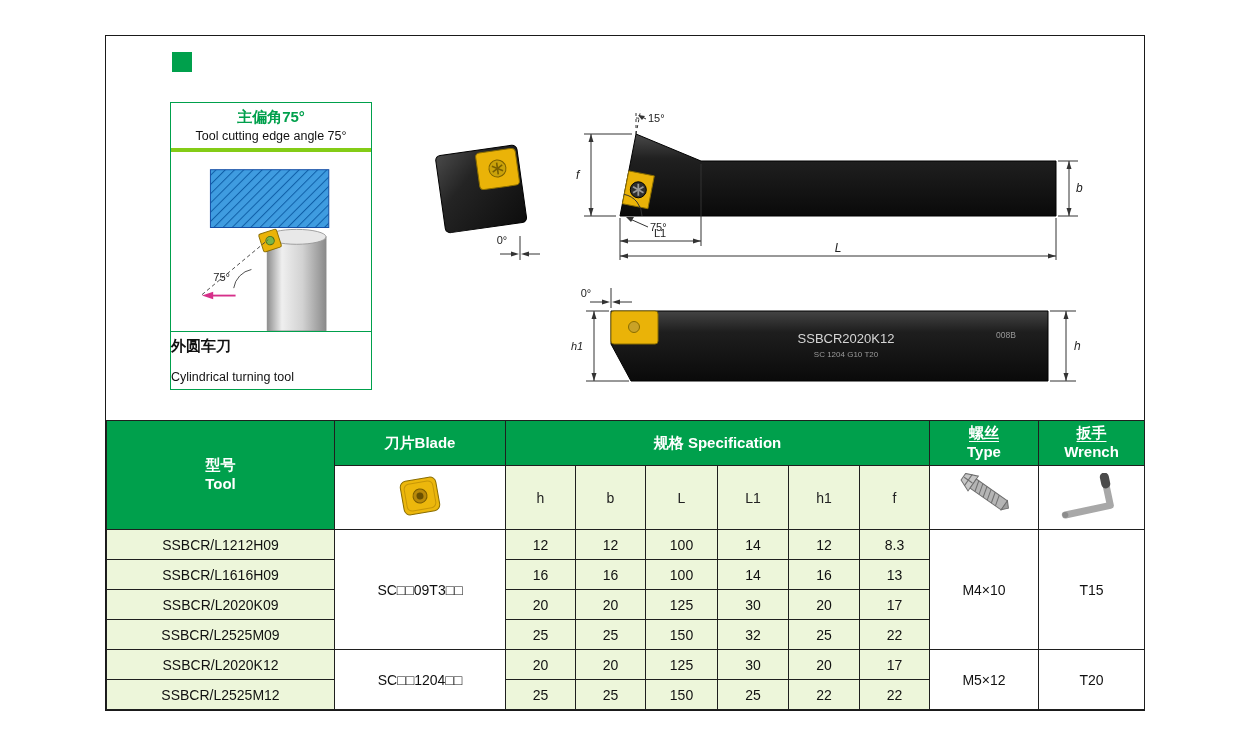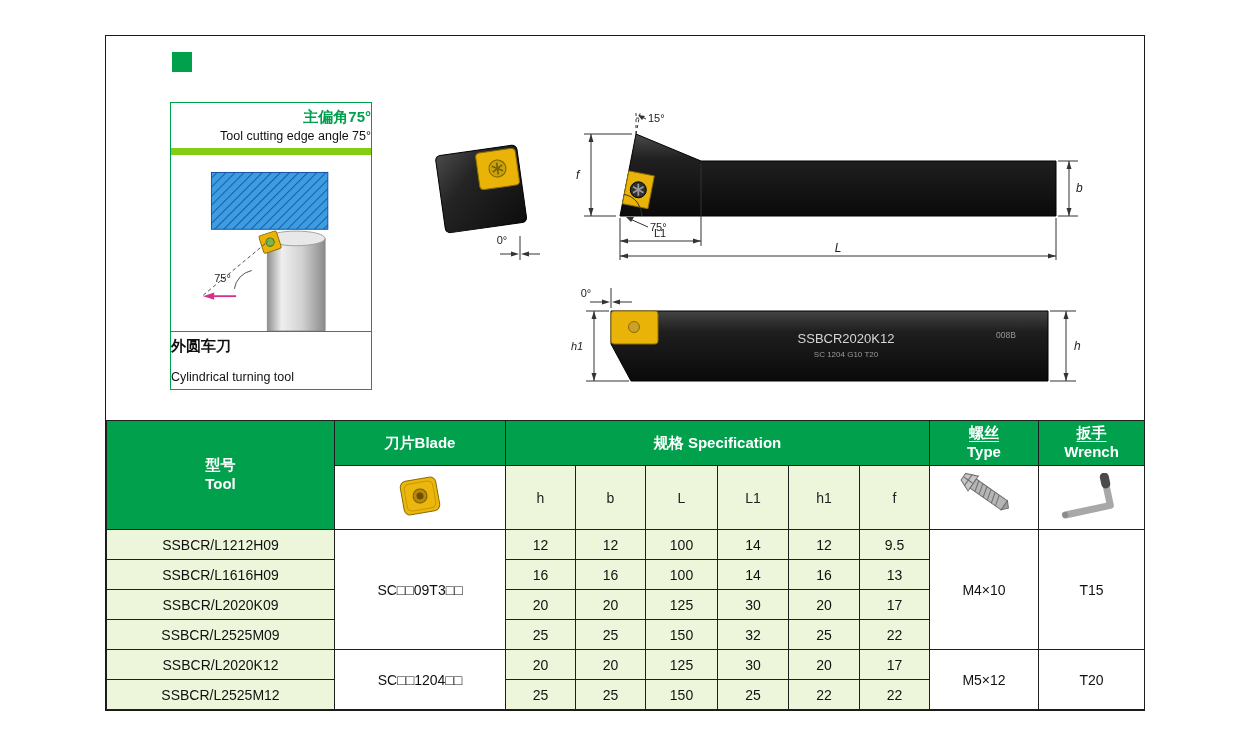--- a/index.html
+++ b/index.html
@@ -14,21 +14,21 @@
   
   .title-row{position:absolute;left:66px;top:16px;display:flex;align-items:center;gap:7px;}
   .bullet{width:20px;height:20px;background:#00A04C;display:inline-block;}
   .page-title{font-size:27px;font-weight:bold;letter-spacing:.5px;color:#000;}
   
   .angle-box{
     position:absolute;left:64px;top:66px;width:202px;height:288px;
     border:1px solid #00A04C;box-sizing:border-box;background:#fff;
     display:flex;flex-direction:column;
   }
-  .angle-box-head{border-bottom:7px solid #84cc16;text-align:right;padding:5px 0 5px 0;}
+  .angle-box-head{border-bottom:4px solid #84cc16;text-align:center;padding:5px 0 5px 0;}
   .angle-box-head .cn{color:#00A04C;font-size:15px;font-weight:bold;}
   .angle-box-head .en{color:#111;font-size:12.5px;margin-top:2px;}
   .angle-box-foot{border-top:1px solid #00A04C;padding:5px 0;margin-top:auto;}
   .angle-box-foot .cn{color:#111;font-size:15px;font-weight:bold;}
   .angle-box-foot .en{color:#111;font-size:12.5px;margin-top:14px;}
   .angle-drawing{display:block;margin:0 auto;}
   
   .front-view{position:absolute;left:320px;top:100px;}
   .side-view{position:absolute;left:460px;top:72px;}
   .top-view{position:absolute;left:460px;top:250px;}
@@ -316,21 +316,21 @@
     </thead>
     <tbody>
       <tr>
         <td class="td-type">SSBCR/L1212H09</td>
         <td class="td-white" rowspan="4">SC□□09T3□□</td>
         <td class="td-val">12</td>
         <td class="td-val">12</td>
         <td class="td-val">100</td>
         <td class="td-val">14</td>
         <td class="td-val">12</td>
-        <td class="td-val">9.5</td>
+        <td class="td-val">8.3</td>
         <td class="td-white" rowspan="4">M4×10</td>
         <td class="td-white" rowspan="4">T15</td>
       </tr>
       <tr>
         <td class="td-type">SSBCR/L1616H09</td>
         <td class="td-val">16</td>
         <td class="td-val">16</td>
         <td class="td-val">100</td>
         <td class="td-val">14</td>
         <td class="td-val">16</td>

